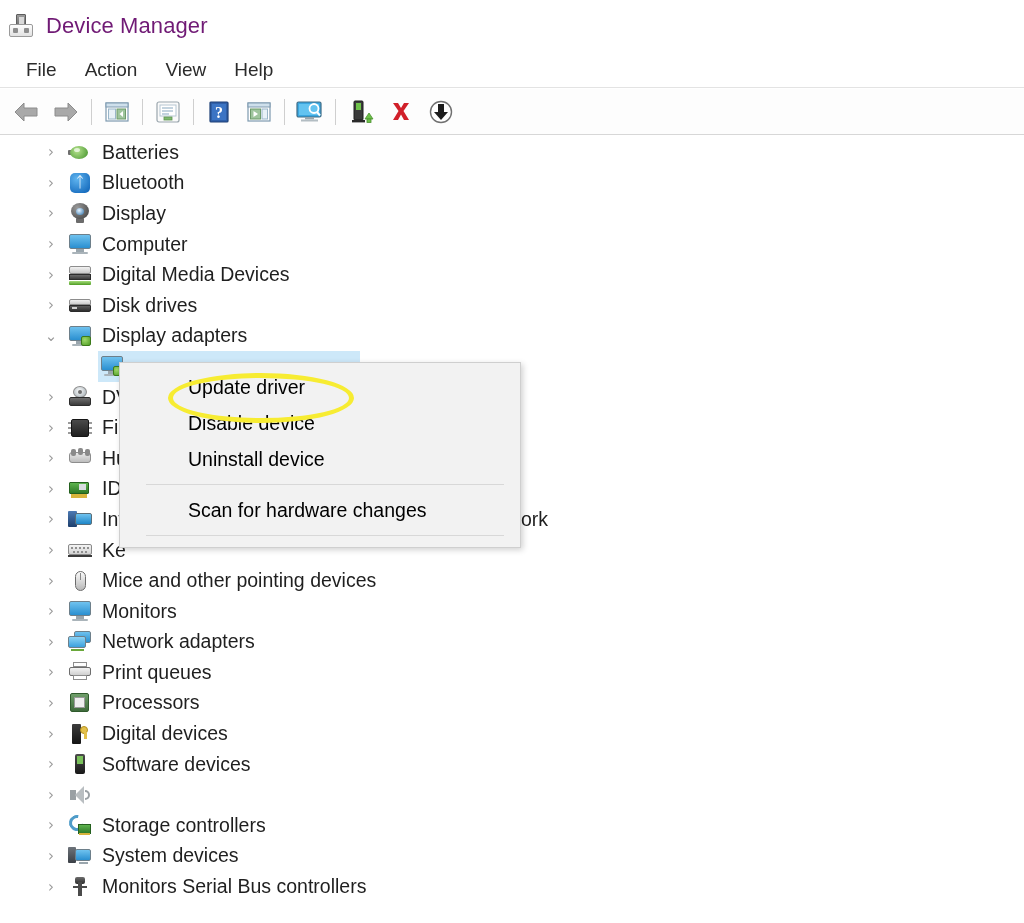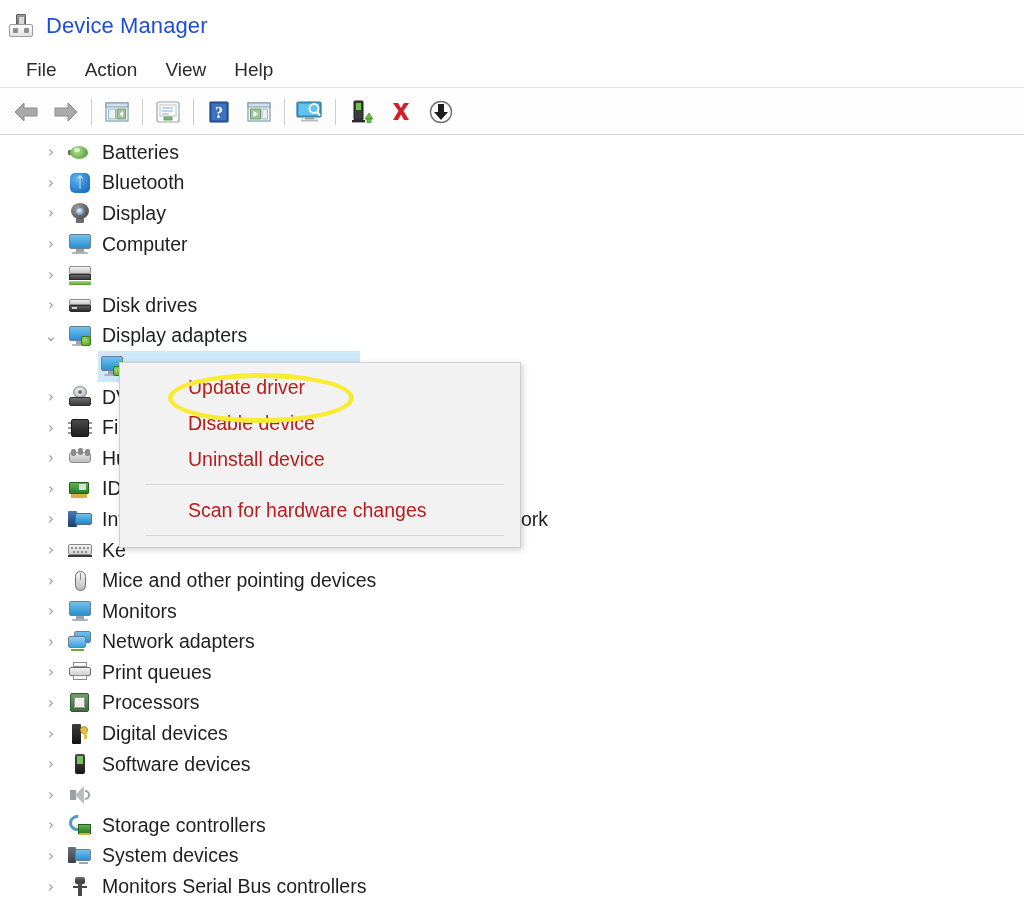--- a/index.html
+++ b/index.html
@@ -63,21 +63,21 @@
   }
   .dm-icon-tower:after {
     content: "";
     position: absolute;
     left: 2px; top: 2px;
     width: 5px; height: 7px;
     background: #d9d9d9;
   }
   #title-text {
     font-size: 22px;
-    color: #1d4ed8;
+    color: #701a75;
     letter-spacing: .1px;
   }
 
   
   #menubar {
     position: absolute;
     left: 0; top: 52px;
     width: 1024px; height: 36px;
     display: flex;
     align-items: center;
@@ -396,21 +396,21 @@
     z-index: 30;
     padding: 6px 0 4px 0;
     box-sizing: border-box;
   }
   .cm-item {
     height: 36px;
     display: flex;
     align-items: center;
     padding-left: 68px;
     font-size: 19.5px;
-    color: #b91c1c;
+    color: #000000;
     cursor: default;
     box-sizing: border-box;
   }
   .cm-item.bold { font-weight: bold; }
   .cm-sep {
     height: 1px;
     background: #d8d8d8;
     margin: 7px 16px 7px 26px;
   }
 
@@ -592,20 +592,21 @@
     <span class="tree-label">Computer</span>
   </div>
 
   <div class="tree-row">
     <span class="chev">›</span>
     <span class="tree-icon">
       <span class="ic rack-top"></span>
         <span class="ic rack-mid"></span>
         <span class="ic rack-base"></span>
     </span>
+    <span class="tree-label">Digital Media Devices</span>
   </div>
 
   <div class="tree-row">
     <span class="chev">›</span>
     <span class="tree-icon">
       <span class="ic disk-top"></span>
         <span class="ic disk-bot"></span>
         <span class="ic disk-led"></span>
     </span>
     <span class="tree-label">Disk drives</span>

